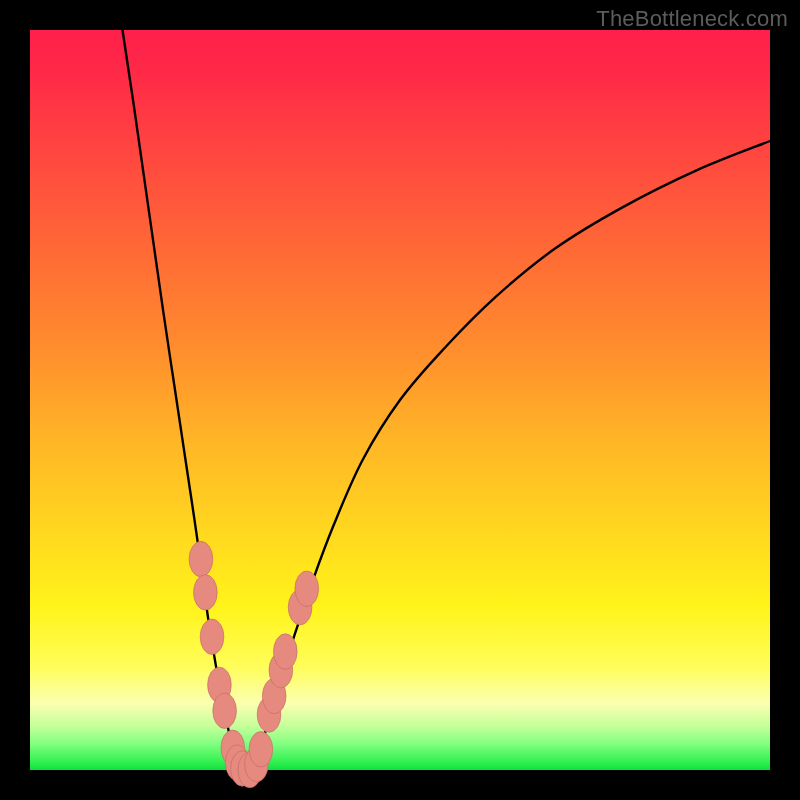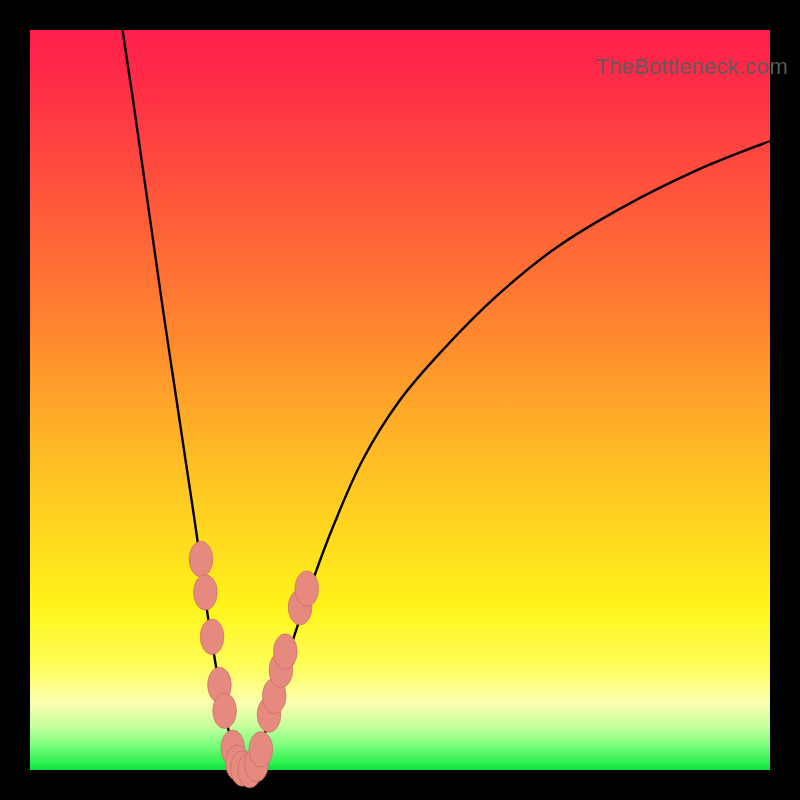--- a/index.html
+++ b/index.html
@@ -44,21 +44,20 @@
     );
   }
   .watermark {
     position: absolute;
     top: 6px;
     right: 12px;
     color: #5c5c5c;
     font-size: 22px;
     letter-spacing: 0.2px;
     user-select: none;
-    margin-top: 48px;
   }
   svg.curve {
     position: absolute;
     left: 0;
     top: 0;
     width: 740px;
     height: 740px;
     overflow: visible;
   }
 </style>

